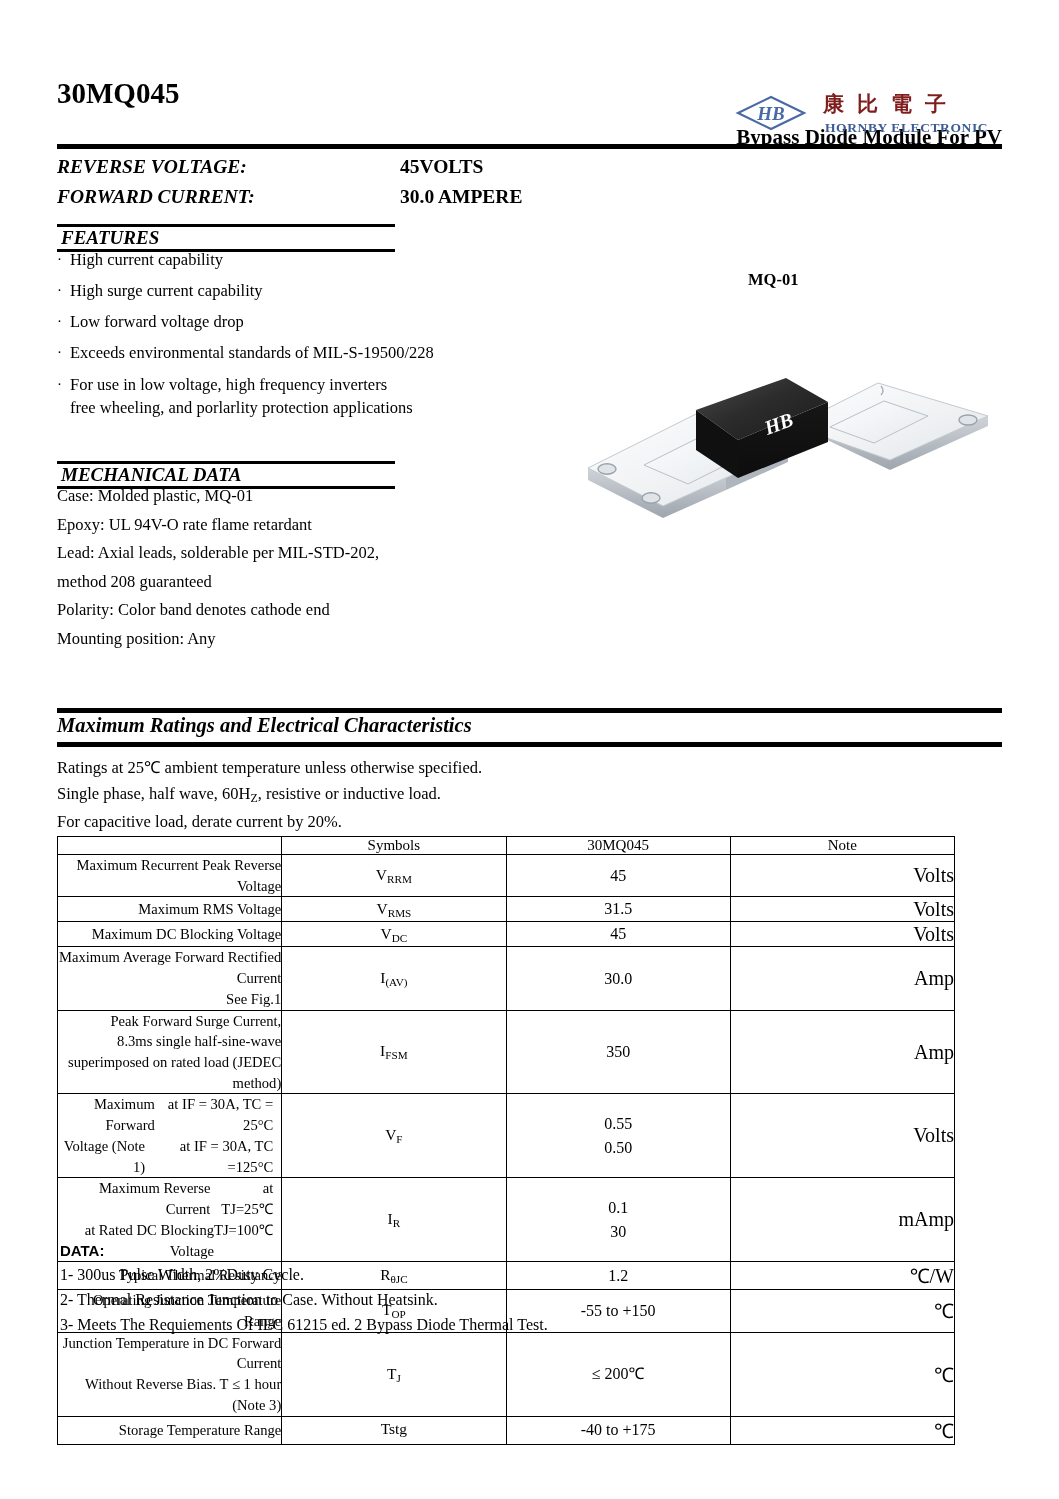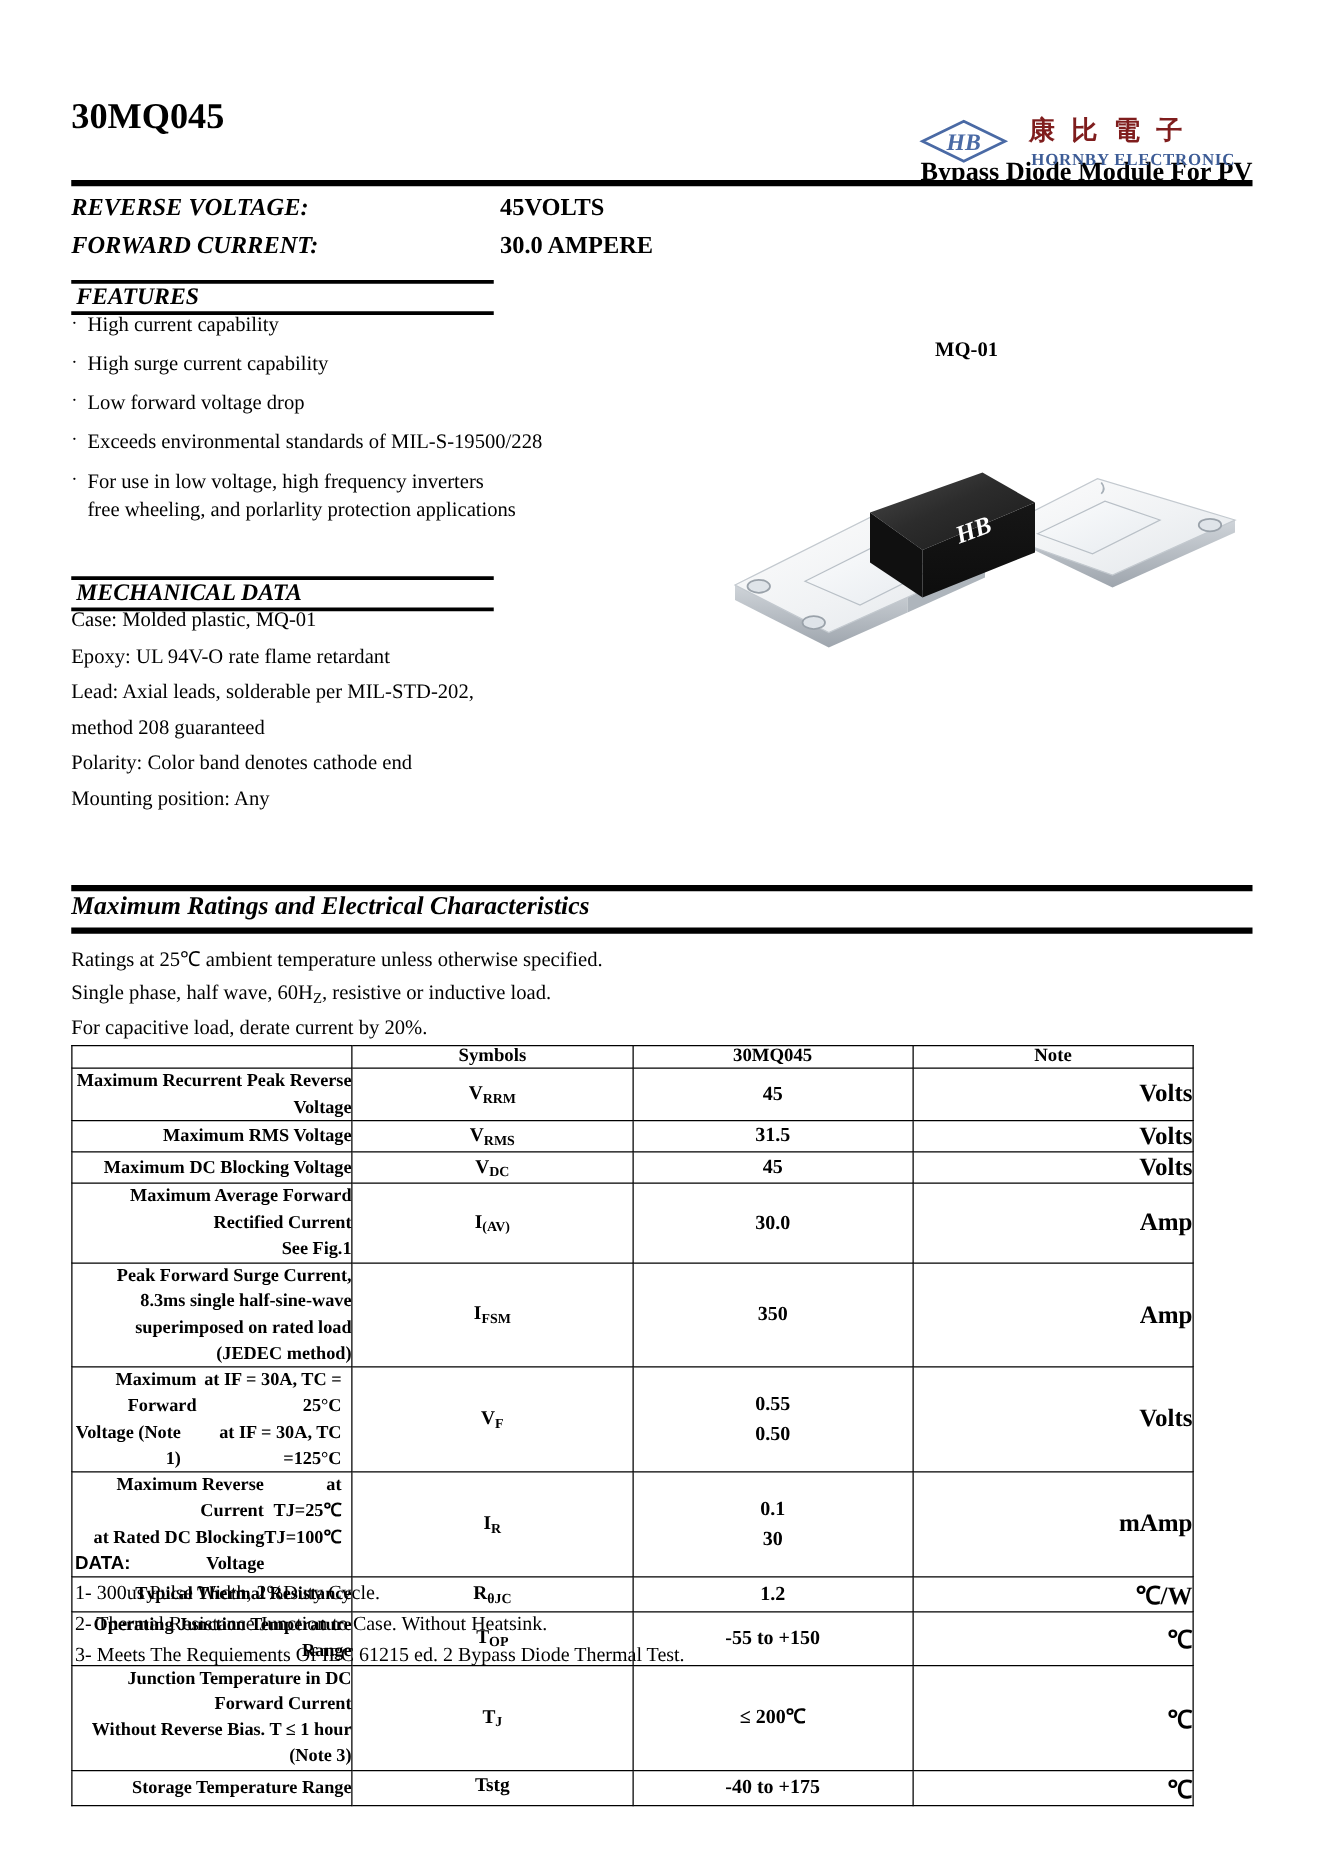--- a/index.html
+++ b/index.html
@@ -196,21 +196,21 @@
     left: 57px;
     top: 836px;
     width: 898px;
     border-collapse: collapse;
     font-size: 14.5px;
     table-layout: fixed;
   }
   table.rt td, table.rt th {
     border: 1.6px solid #000;
     padding: 0;
-    font-weight: bold;
+    font-weight: normal;
     vertical-align: middle;
   }
   td.param {
     width: 338px;
     text-align: right;
     padding: 2px 3px 2px 5px;
     line-height: 1.42;
     font-size: 14.6px;
   }
   td.sym {

